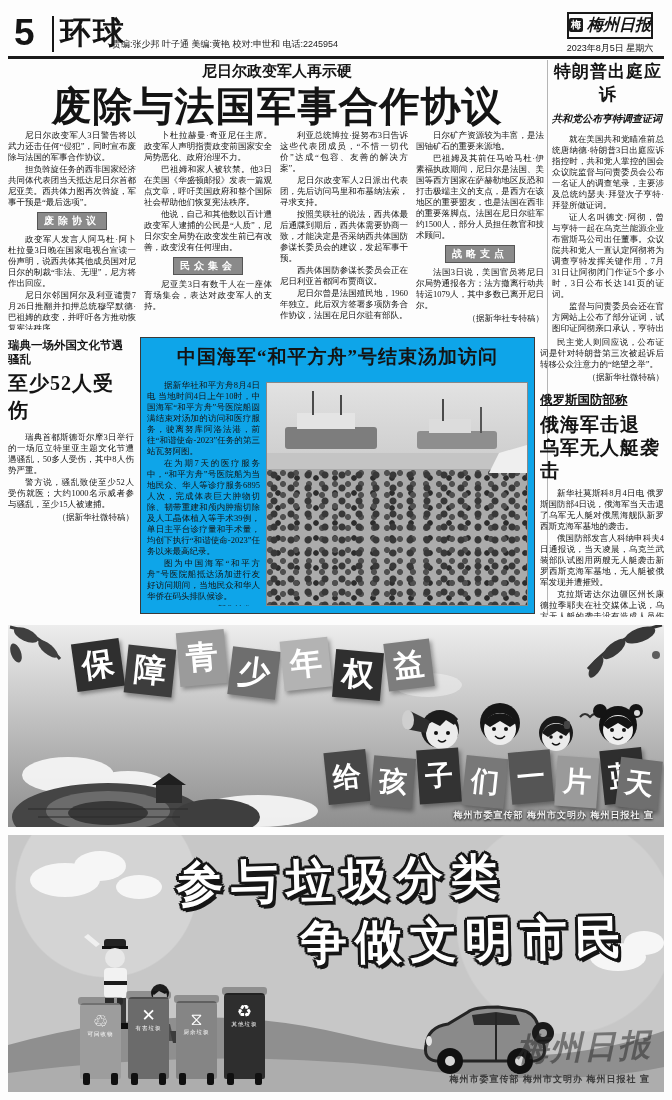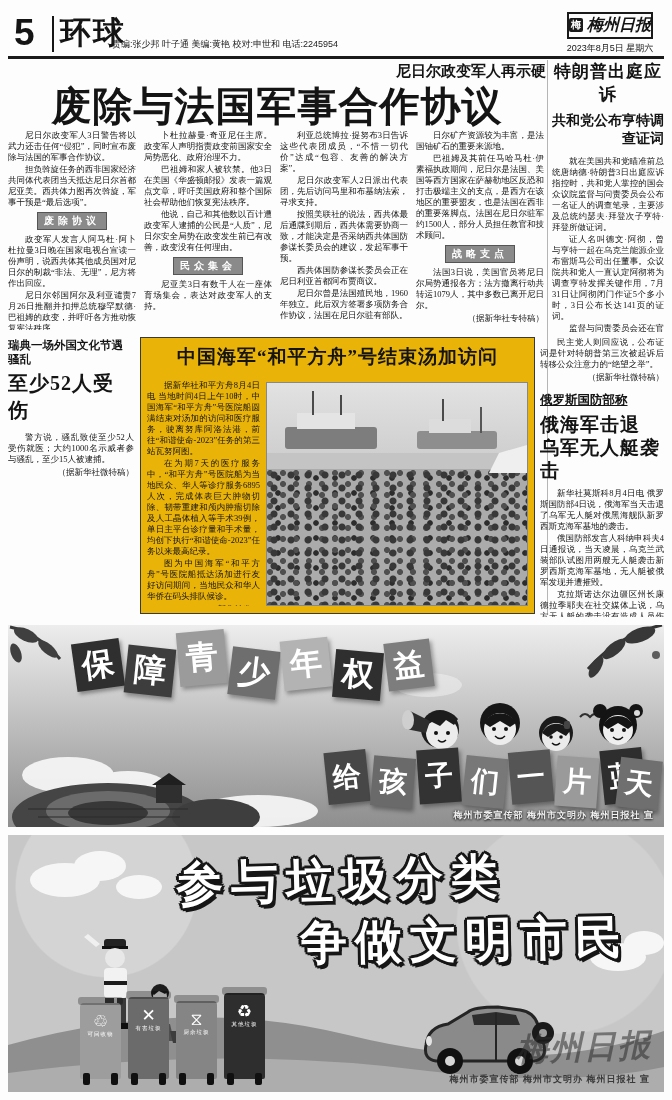--- a/index.html
+++ b/index.html
@@ -10,38 +10,38 @@
   .pgnum{position:absolute;left:6px;top:0;font:bold 37px "Liberation Sans",sans-serif;}
   .vsep{position:absolute;left:44px;top:4px;width:2px;height:36px;background:#161616;}
   .section-title{position:absolute;left:52px;top:0;font:bold 31px "Liberation Sans",sans-serif;letter-spacing:2px;}
   .credits{position:absolute;left:104px;top:26px;font:9px "Liberation Sans",sans-serif;color:#222;}
   .masthead{position:absolute;right:0;top:0;width:108px;text-align:center;}
   .masthead .logo{font:bold italic 16px "Liberation Serif",serif;border:2px solid #1a1a1a;padding:1px 0;display:inline-block;}
   .stamp{display:inline-block;width:14px;height:14px;background:#1a1a1a;color:#fff;font:bold 10px/14px "Liberation Sans",sans-serif;border-radius:2px;vertical-align:2px;}
   .date{font:9px "Liberation Sans",sans-serif;margin-top:3px;color:#111;}
   .hrule{position:absolute;left:8px;top:56px;width:656px;height:3px;background:#1a1a1a;}
   
-  .lead-kicker{position:absolute;left:8px;top:62px;width:538px;text-align:right;font-weight:bold;font-size:15px;}
+  .lead-kicker{position:absolute;left:8px;top:62px;width:538px;text-align:center;font-weight:bold;font-size:15px;}
   .lead-headline{position:absolute;left:8px;top:79px;width:538px;text-align:center;font-weight:bold;
                  font-size:40px;letter-spacing:1px;font-family:"Liberation Sans",sans-serif;}
   .col{position:absolute;top:130px;width:128px;height:200px;overflow:hidden;}
   .p{font-size:8.5px;line-height:11px;text-align:justify;text-indent:2em;margin:0 0 1px 0;}
   .subhead{display:block;width:fit-content;margin:4px auto;background:#8a8a8a;color:#fff;border:1px solid #555;
            font:bold 10px "Liberation Sans",sans-serif;letter-spacing:4px;padding:1px 6px;}
   .wire{font-size:8.5px;text-align:right;margin:2px 0 0 0;}
   .vrule{position:absolute;left:547px;top:60px;width:1px;height:555px;background:#b5b5b5;}
   
   .trump{position:absolute;left:552px;top:60px;width:112px;height:272px;overflow:hidden;}
   .trump-title{font-weight:bold;font-size:17px;text-align:center;margin:0 0 6px 0;letter-spacing:1px;}
-  .trump-sub{font-weight:bold;font-size:14px;text-align:right;margin:0 0 8px 0;}
+  .trump-sub{font-weight:bold;font-size:10px;text-align:left;margin:0 0 8px 0;font-style:italic;}
   
   .sweden{position:absolute;left:8px;top:338px;width:126px;height:278px;overflow:hidden;}
   .sw-kicker{font-weight:bold;font-size:11.5px;line-height:14px;margin:0 0 4px 0;}
   .sw-headline{font-weight:bold;font-size:20px;margin:0 0 8px 0;letter-spacing:1px;}
-  .arkbox{position:absolute;left:140px;top:337px;width:393px;height:275px;border:1px solid #3a3a3a;background:#eab308;}
+  .arkbox{position:absolute;left:140px;top:337px;width:393px;height:275px;border:1px solid #3a3a3a;background:#0ea5e9;}
   .ark-title{font-weight:bold;font-size:19px;text-align:center;margin:6px 4px 4px 4px;letter-spacing:1px;}
   .ark-text{position:absolute;left:6px;top:42px;width:113px;height:226px;overflow:hidden;}
   .photo{position:absolute;right:6px;top:44px;width:260px;height:222px;background:#b6b6b6;overflow:hidden;border:1px solid #888;}
   .photo .sky{position:absolute;left:0;top:0;right:0;height:72px;background:linear-gradient(#e2e2e2,#cfcfcf);}
   .photo .water{position:absolute;left:0;top:70px;right:0;height:18px;background:#c4c4c4;}
   .photo .crowd{position:absolute;left:0;top:86px;right:0;bottom:0;background-color:#ababab;
       background-image:radial-gradient(circle at 7px 6px,#383838 3px,rgba(0,0,0,0) 4px),
                        radial-gradient(circle at 3px 4px,#4f4f4f 2.6px,rgba(0,0,0,0) 3.4px),
                        radial-gradient(circle at 11px 9px,#2c2c2c 2.4px,rgba(0,0,0,0) 3.2px);
       background-size:17px 13px,13px 11px,19px 15px;}
@@ -130,20 +130,21 @@
     <p class="trump-title">特朗普出庭应诉</p>
     <p class="trump-sub">共和党公布亨特调查证词</p>
     <p class="p">就在美国共和党瞄准前总统唐纳德·特朗普3日出庭应诉指控时，共和党人掌控的国会众议院监督与问责委员会公布一名证人的调查笔录，主要涉及总统约瑟夫·拜登次子亨特·拜登所做证词。</p>
     <p class="p">证人名叫德文·阿彻，曾与亨特一起在乌克兰能源企业布雷斯马公司出任董事。众议院共和党人一直认定阿彻将为调查亨特发挥关键作用，7月31日让阿彻闭门作证5个多小时，3日公布长达141页的证词。</p>
     <p class="p">监督与问责委员会还在官方网站上公布了部分证词，试图印证阿彻亲口承认，亨特出任布雷斯马董事期间曾借助父亲的影响力。</p>
   </div>
 
   <div class="sweden">
     <p class="sw-kicker">瑞典一场外国文化节遇骚乱</p>
     <p class="sw-headline">至少52人受伤</p>
+    <p class="p">瑞典首都斯德哥尔摩3日举行的一场厄立特里亚主题文化节遭遇骚乱，50多人受伤，其中8人伤势严重。</p>
     <p class="p">警方说，骚乱致使至少52人受伤就医；大约1000名示威者参与骚乱，至少15人被逮捕。</p>
     <p class="wire">（据新华社微特稿）</p>
   </div>
 
   <div class="arkbox">
     <p class="ark-title">中国海军“和平方舟”号结束汤加访问</p>
     <div class="ark-text">
       <p class="p">据新华社和平方舟8月4日电  当地时间4日上午10时，中国海军“和平方舟”号医院船圆满结束对汤加的访问和医疗服务，驶离努库阿洛法港，前往“和谐使命-2023”任务的第三站瓦努阿图。</p>
       <p class="p">在为期7天的医疗服务中，“和平方舟”号医院船为当地民众、华人等诊疗服务6895人次，完成体表巨大肿物切除、韧带重建和颅内肿瘤切除及人工晶体植入等手术39例，单日主平台诊疗量和手术量，均创下执行“和谐使命-2023”任务以来最高纪录。</p>
       <p class="p">图为中国海军“和平方舟”号医院船抵达汤加进行友好访问期间，当地民众和华人华侨在码头排队候诊。</p>

